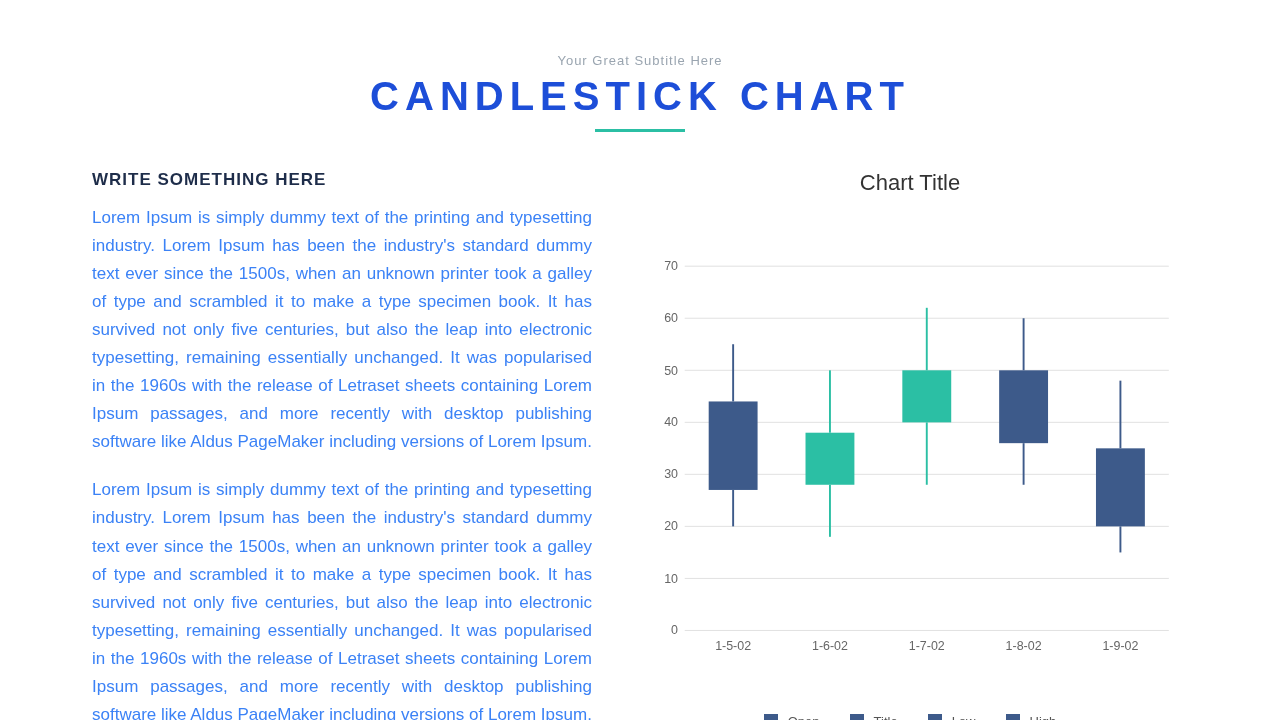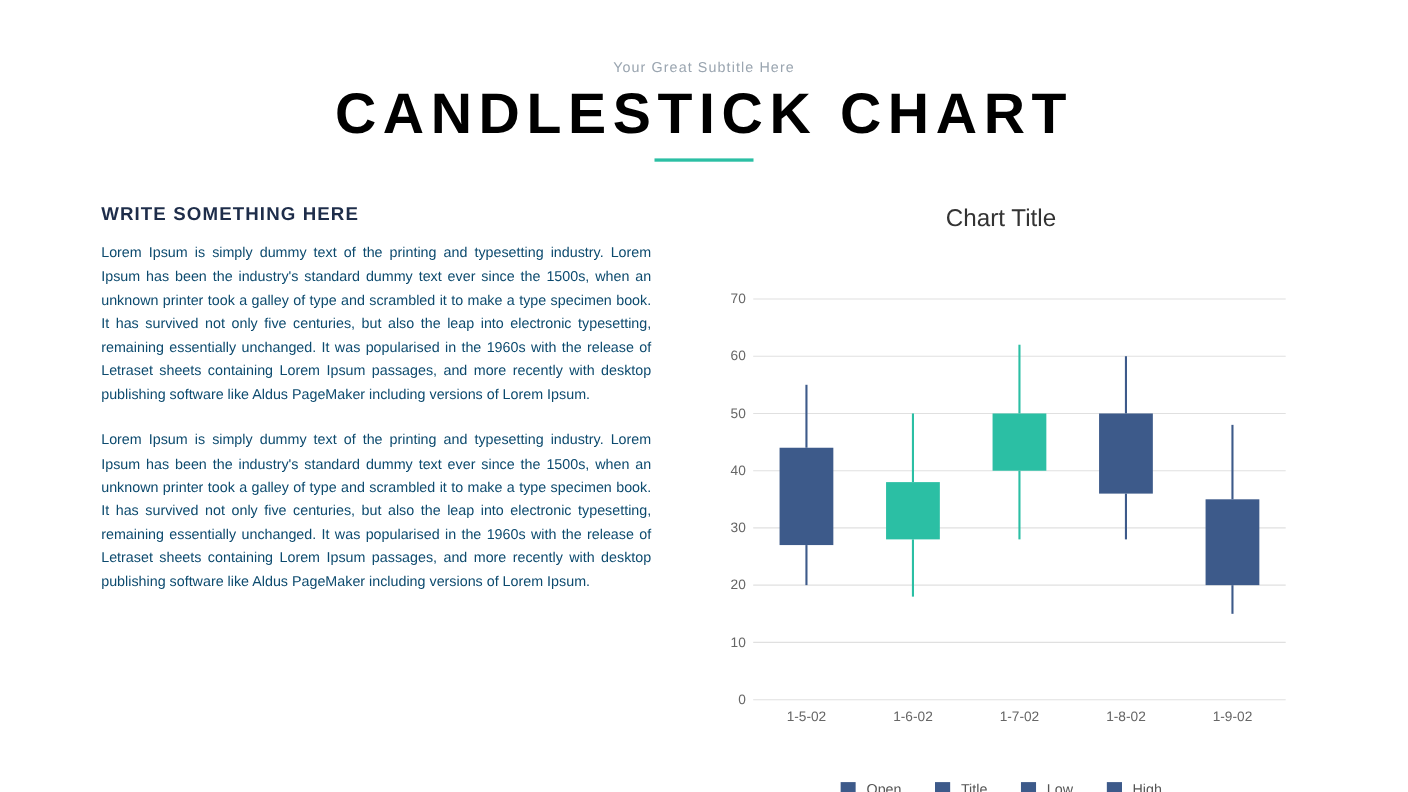--- a/index.html
+++ b/index.html
@@ -28,23 +28,23 @@
 
     .subtitle {
       font-size: 13px;
       color: #9aa5b0;
       letter-spacing: 1px;
       margin-bottom: 6px;
       font-style: normal;
     }
 
     .main-title {
-      font-size: 52px;
+      font-size: 40px;
       font-weight: 900;
-      color: #000000;
+      color: #1d4ed8;
       letter-spacing: 6px;
       text-transform: uppercase;
       margin-bottom: 10px;
     }
 
     .title-underline {
       width: 90px;
       height: 3px;
       background: #2bbfa4;
       margin: 0 auto;
@@ -66,22 +66,22 @@
     .section-heading {
       font-size: 17px;
       font-weight: 700;
       color: #1e2d4a;
       letter-spacing: 1px;
       text-transform: uppercase;
       margin-bottom: 14px;
     }
 
     .body-text {
-      font-size: 13px;
-      color: #0c4a6e;
+      font-size: 17px;
+      color: #3b82f6;
       line-height: 1.65;
       text-align: justify;
       margin-bottom: 20px;
     }
 
     .right-panel {
       flex: 1;
       display: flex;
       flex-direction: column;
       padding-bottom: 20px;

